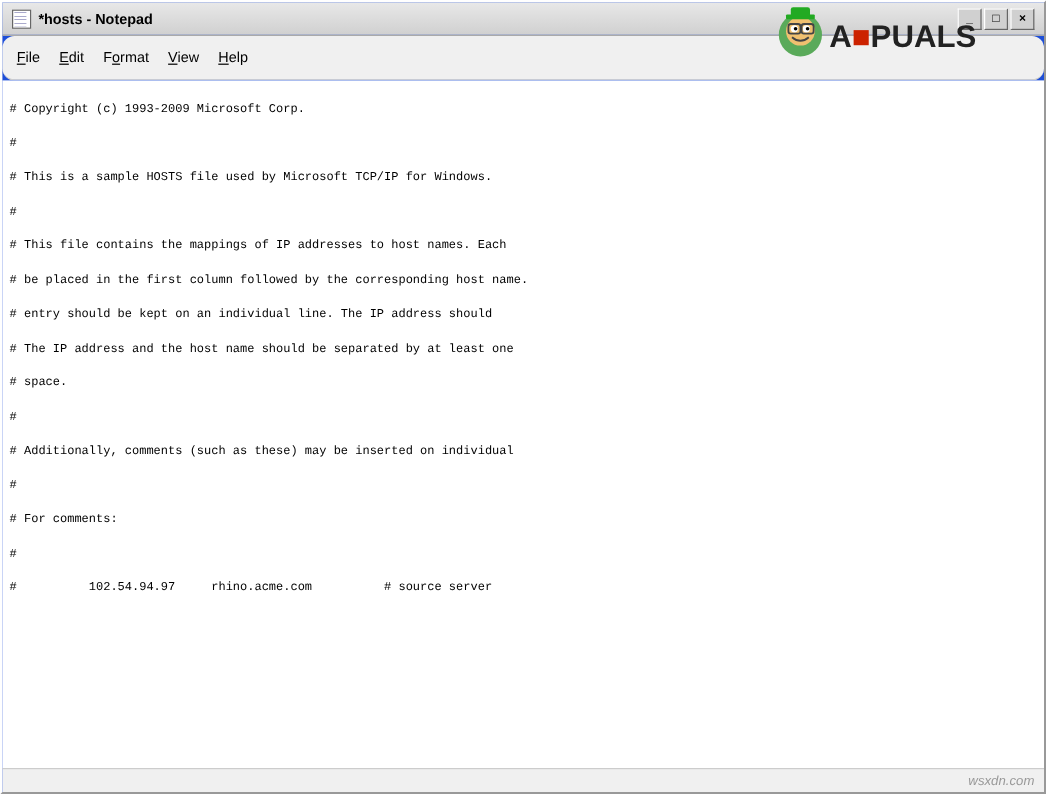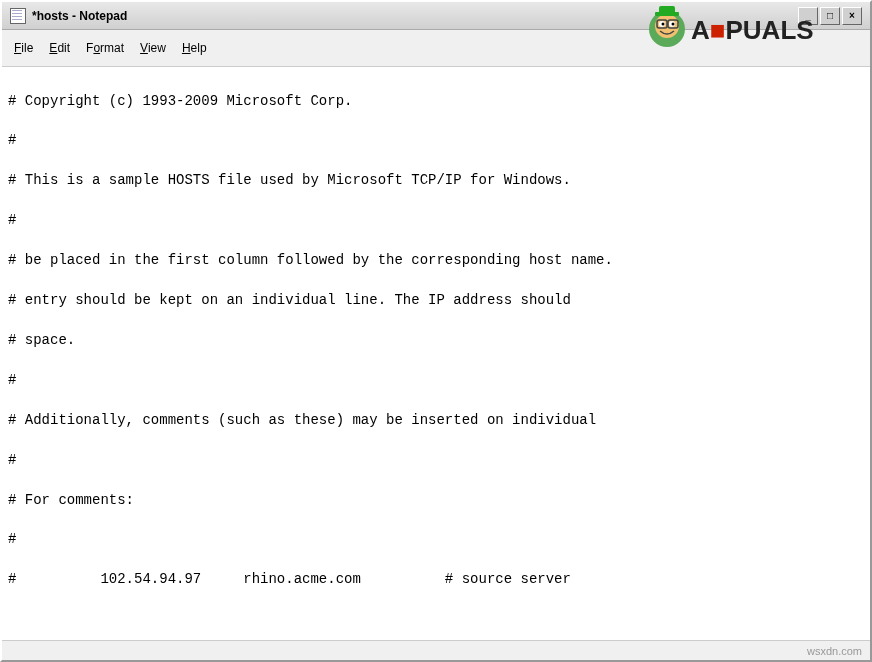--- a/index.html
+++ b/index.html
@@ -106,41 +106,42 @@
     }
 
     .menu-bar {
       background: #f0f0f0;
       padding: 18px 4px;
       display: flex;
       gap: 0px;
       border-bottom: 1px solid #ccc;
       height: 36px;
       align-items: center;
+      border-radius: 10px;
     }
 
     .menu-item {
       padding: 2px 8px;
       font-size: 12px;
       cursor: pointer;
       color: #000;
     }
 
     .menu-item .underline {
       text-decoration: underline;
     }
 
     .editor-area {
       flex: 1;
       background: #fff;
       overflow-y: auto;
       overflow-x: hidden;
       padding: 4px 6px;
       font-family: 'Courier New', Courier, monospace;
-      font-size: 14px;
+      font-size: 10px;
       line-height: 1.4;
       color: #000;
       white-space: pre;
     }
 
     .editor-line {
       display: block;
       line-height: 1.45;
       white-space: pre;
     }
@@ -153,20 +154,21 @@
       align-items: center;
       padding: 0 8px;
       font-size: 11px;
       color: #666;
       justify-content: flex-end;
     }
 
     .wsxdn-watermark {
       font-size: 11px;
       color: #999;
+      font-style: italic;
     }
 
   </style>
 </head>
 <body>
 
 <div class="window">
 
   <div class="title-bar">
     <div class="title-bar-left">
@@ -215,22 +217,24 @@
     <div class="menu-item">F<span class="underline">o</span>rmat</div>
     <div class="menu-item"><span class="underline">V</span>iew</div>
     <div class="menu-item"><span class="underline">H</span>elp</div>
   </div>
 
   <div class="editor-area">
 <span class="editor-line"># Copyright (c) 1993-2009 Microsoft Corp.</span>
 <span class="editor-line">#</span>
 <span class="editor-line"># This is a sample HOSTS file used by Microsoft TCP/IP for Windows.</span>
 <span class="editor-line">#</span>
+<span class="editor-line"># This file contains the mappings of IP addresses to host names. Each</span>
 <span class="editor-line"># be placed in the first column followed by the corresponding host name.</span>
 <span class="editor-line"># entry should be kept on an individual line. The IP address should</span>
+<span class="editor-line"># The IP address and the host name should be separated by at least one</span>
 <span class="editor-line"># space.</span>
 <span class="editor-line">#</span>
 <span class="editor-line"># Additionally, comments (such as these) may be inserted on individual</span>
 <span class="editor-line">#</span>
 <span class="editor-line"># For comments:</span>
 <span class="editor-line">#</span>
 <span class="editor-line">#          102.54.94.97     rhino.acme.com          # source server</span>
 
 
 

